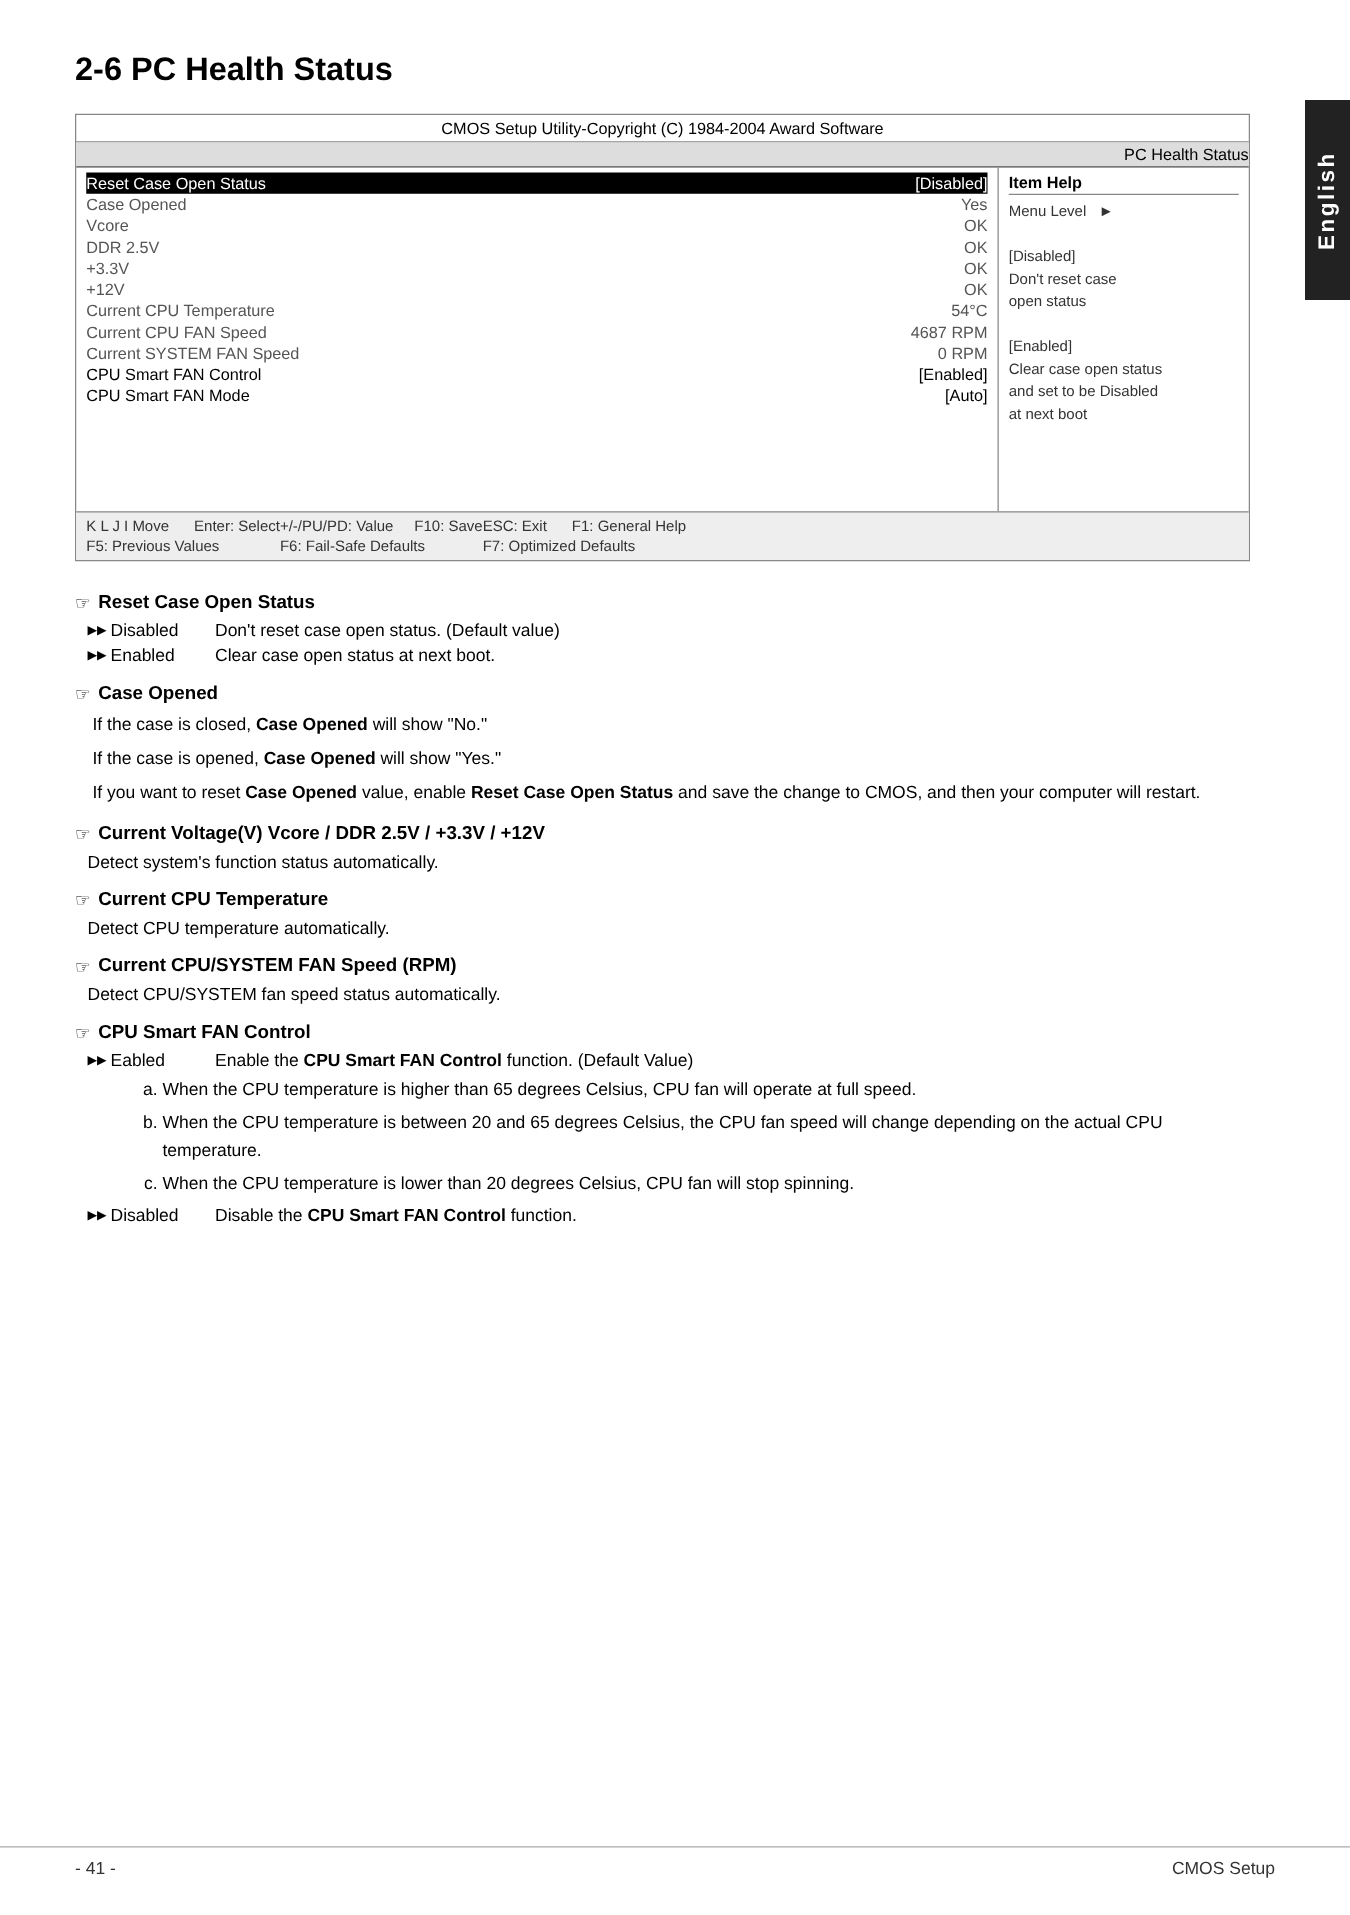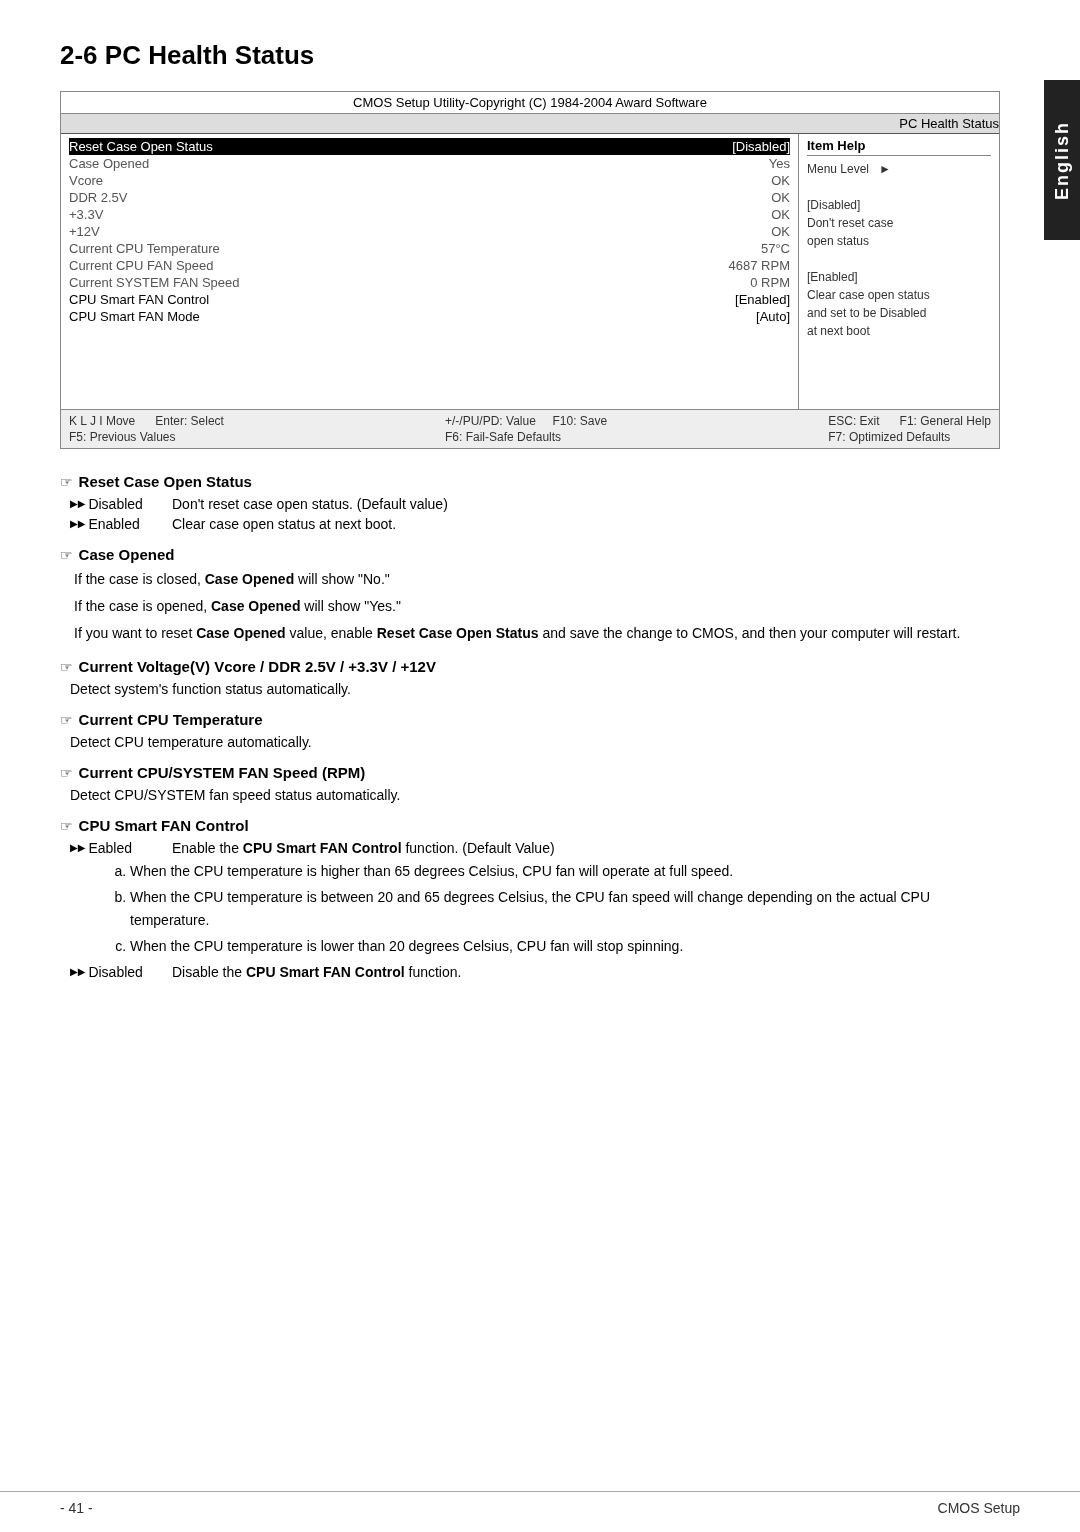--- a/index.html
+++ b/index.html
@@ -117,21 +117,20 @@
     .bios-help-text {
       font-size: 12px;
       line-height: 1.5;
       color: #333;
     }
 
     .bios-footer {
       border-top: 1px solid #888;
       padding: 4px 8px;
       display: flex;
-      justify-content: space-between;
       font-size: 12px;
       color: #333;
       background: #eee;
     }
 
     .bios-footer-col {
       display: flex;
       flex-direction: column;
       gap: 2px;
     }
@@ -200,21 +199,21 @@
       line-height: 1.6;
     }
 
     .sub-list li {
       margin-bottom: 4px;
     }
 
     
     .page-footer {
       position: absolute;
-      bottom: 16px;
+      bottom: 30px;
       left: 0;
       right: 0;
       display: flex;
       justify-content: space-between;
       padding: 0 60px;
       border-top: 1px solid #aaa;
       padding-top: 8px;
       font-size: 14px;
       color: #333;
     }
@@ -261,21 +260,21 @@
           <span class="bios-row-value">OK</span>
         </div>
 
         <div class="bios-row">
           <span class="bios-row-label">+12V</span>
           <span class="bios-row-value">OK</span>
         </div>
 
         <div class="bios-row">
           <span class="bios-row-label">Current CPU Temperature</span>
-          <span class="bios-row-value">57°C</span>
+          <span class="bios-row-value">54°C</span>
         </div>
 
         <div class="bios-row">
           <span class="bios-row-label">Current CPU FAN Speed</span>
           <span class="bios-row-value">4687 RPM</span>
         </div>
 
         <div class="bios-row">
           <span class="bios-row-label">Current SYSTEM FAN Speed</span>
           <span class="bios-row-value">0    RPM</span>

